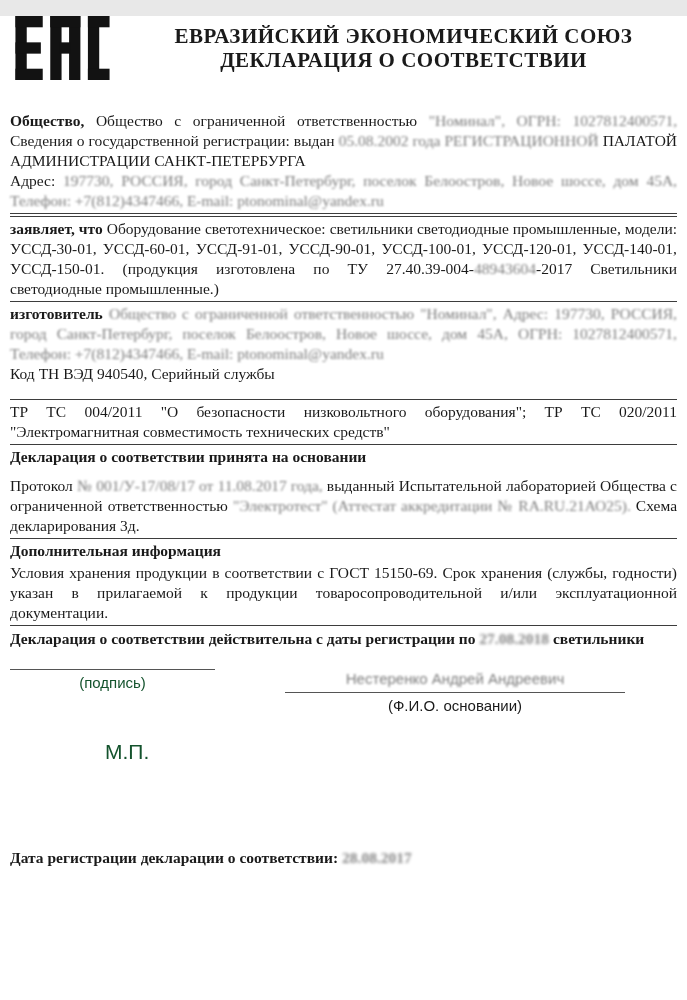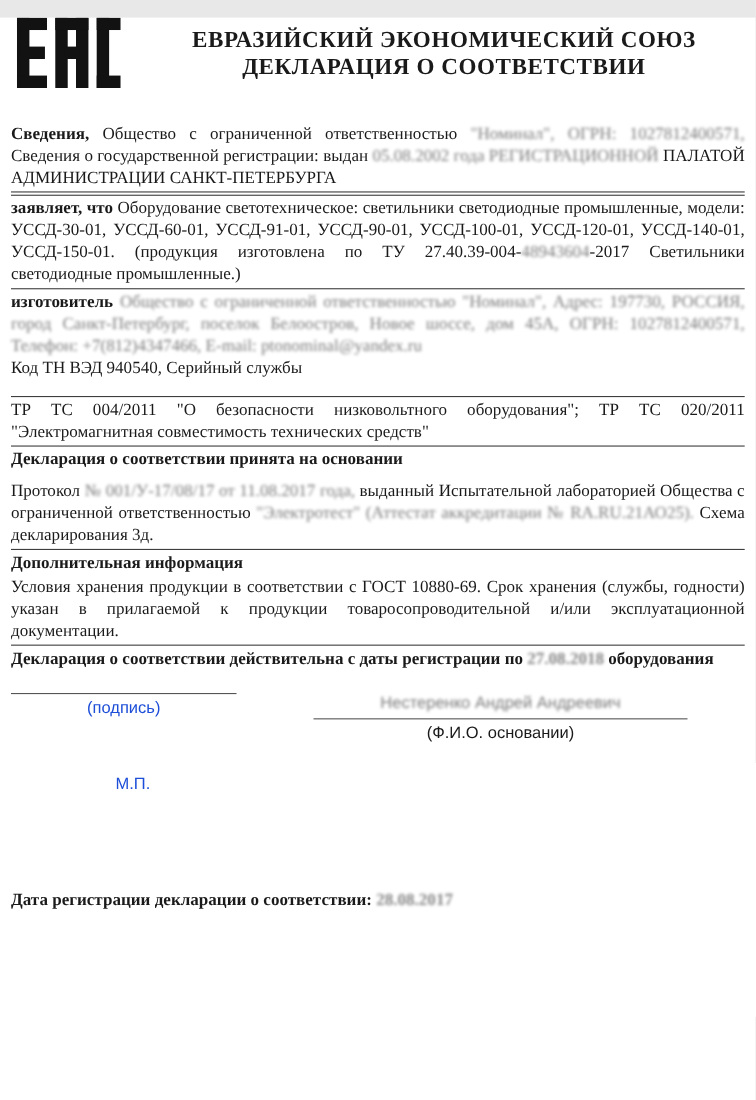--- a/index.html
+++ b/index.html
@@ -17,34 +17,34 @@
   p { margin:0; text-align:justify; }
   .para { text-align:justify; }
   b, h2 { font-weight:bold; }
   h2 { font-size:15.5px; line-height:20px; margin:2px 0 2px 0; text-align:left; }
 
   .rule { border-top:1.2px solid #3d3d3d; height:0; margin:2px 0; }
   .rule-gap { margin-top:15px; }
 
   .blur { color:#7d7d7d; filter:blur(1.3px); }
   .blur-b { color:#868686; filter:blur(1.4px); font-weight:bold; }
-  .soft { color:#1d4ed8; filter:blur(0.5px); }
+  .soft { color:#14532d; filter:blur(0.5px); }
 
   .gap-top { margin-top:9px; }
   .tnved { text-align:left; margin-bottom:13px; }
   .validity { font-weight:bold; margin-top:3px; }
 
   .sans { font-family:"Liberation Sans", sans-serif; }
   .sig-row { display:flex; margin-top:20px; font-size:15px; line-height:19px; }
   .sig-col { text-align:center; }
   .sig-left { width:205px; }
   .sig-right { width:340px; margin-left:70px; }
   .sig-label { margin-bottom:4px; }
   .sig-line { border-top:1.2px solid #555; height:0; margin:0 0 3px 0; }
-  .mp { margin:27px 0 0 95px; font-size:15px; }
+  .mp { margin:27px 0 0 95px; font-size:21px; }
 
   .bottom { margin-top:86px; }
   .reg { font-weight:bold; text-align:left; }
   .reg + .reg { margin-top:13px; }
 </style>
 </head>
 <body>
 
 <div class="page">
 
@@ -65,22 +65,23 @@
           <rect x="77" y="56" width="23" height="12"></rect>
         </g>
       </svg>
     </div>
     <div class="title-block">
       <div class="title-line">ЕВРАЗИЙСКИЙ ЭКОНОМИЧЕСКИЙ СОЮЗ</div>
       <div class="title-line">ДЕКЛАРАЦИЯ О СООТВЕТСТВИИ</div>
     </div>
   </header>
 
-  <p class="para"><b>Сведения,</b> <span>Общество с ограниченной ответственностью</span> <span class="blur">"Номинал", ОГРН: 1027812400571,</span> <span>Сведения о государственной регистрации: выдан</span> <span class="blur">05.08.2002 года РЕГИСТРАЦИОННОЙ</span> <span>ПАЛАТОЙ АДМИНИСТРАЦИИ САНКТ-ПЕТЕРБУРГА</span></p>
+  <p class="para"><b>Общество,</b> <span>Общество с ограниченной ответственностью</span> <span class="blur">"Номинал", ОГРН: 1027812400571,</span> <span>Сведения о государственной регистрации: выдан</span> <span class="blur">05.08.2002 года РЕГИСТРАЦИОННОЙ</span> <span>ПАЛАТОЙ АДМИНИСТРАЦИИ САНКТ-ПЕТЕРБУРГА</span></p>
 
+  <p class="para"><span>Адрес:</span> <span class="blur">197730, РОССИЯ, город Санкт-Петербург, поселок Белоостров, Новое шоссе, дом 45А, Телефон: +7(812)4347466, E-mail: ptonominal@yandex.ru</span></p>
 
   <div class="rule"></div>
 
 
   <div class="rule"></div>
 
   <p class="para"><b>заявляет, что</b> <span>Оборудование светотехническое: светильники светодиодные промышленные, модели: УССД-30-01, УССД-60-01, УССД-91-01, УССД-90-01, УССД-100-01, УССД-120-01, УССД-140-01, УССД-150-01. (продукция изготовлена по ТУ 27.40.39-004-</span><span class="blur">48943604</span><span>-2017 Светильники светодиодные промышленные.)</span></p>
 
   <div class="rule"></div>
 
@@ -92,25 +93,25 @@
   <p>ТР ТС 004/2011 "О безопасности низковольтного оборудования"; ТР ТС 020/2011 "Электромагнитная совместимость технических средств"</p>
 
   <div class="rule"></div>
 
   <h2>Декларация о соответствии принята на основании</h2>
   <p class="para gap-top"><span>Протокол</span> <span class="blur">№ 001/У-17/08/17 от 11.08.2017 года,</span> <span>выданный Испытательной лабораторией Общества с ограниченной ответственностью</span> <span class="blur">"Электротест" (Аттестат аккредитации № RA.RU.21АО25).</span> <span>Схема декларирования 3д.</span></p>
 
   <div class="rule"></div>
 
   <h2>Дополнительная информация</h2>
-  <p>Условия хранения продукции в соответствии с ГОСТ 10880-69. Срок хранения (службы, годности) указан в прилагаемой к продукции товаросопроводительной и/или эксплуатационной документации.</p>
+  <p>Условия хранения продукции в соответствии с ГОСТ 15150-69. Срок хранения (службы, годности) указан в прилагаемой к продукции товаросопроводительной и/или эксплуатационной документации.</p>
 
   <div class="rule"></div>
 
-  <p class="validity"><span>Декларация о соответствии  действительна с даты регистрации по</span> <span class="blur-b">27.08.2018</span> <span>оборудования</span></p>
+  <p class="validity"><span>Декларация о соответствии  действительна с даты регистрации по</span> <span class="blur-b">27.08.2018</span> <span>светильники</span></p>
 
   <div class="sig-row">
     <div class="sig-col sig-left">
       <div class="sig-line"></div>
       <div class="sans soft">(подпись)</div>
     </div>
     <div class="sig-col sig-right">
       <div class="sans sig-label blur">Нестеренко Андрей Андреевич</div>
       <div class="sig-line"></div>
       <div class="sans">(Ф.И.О. основании)</div>

